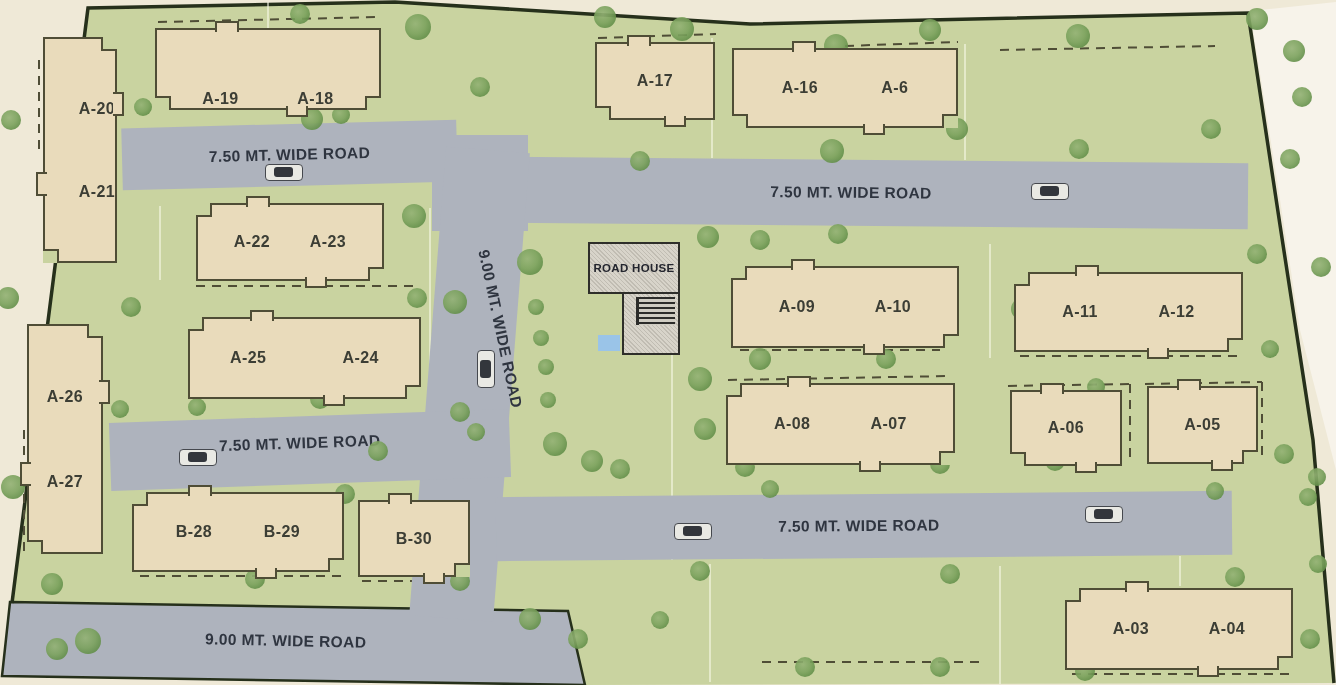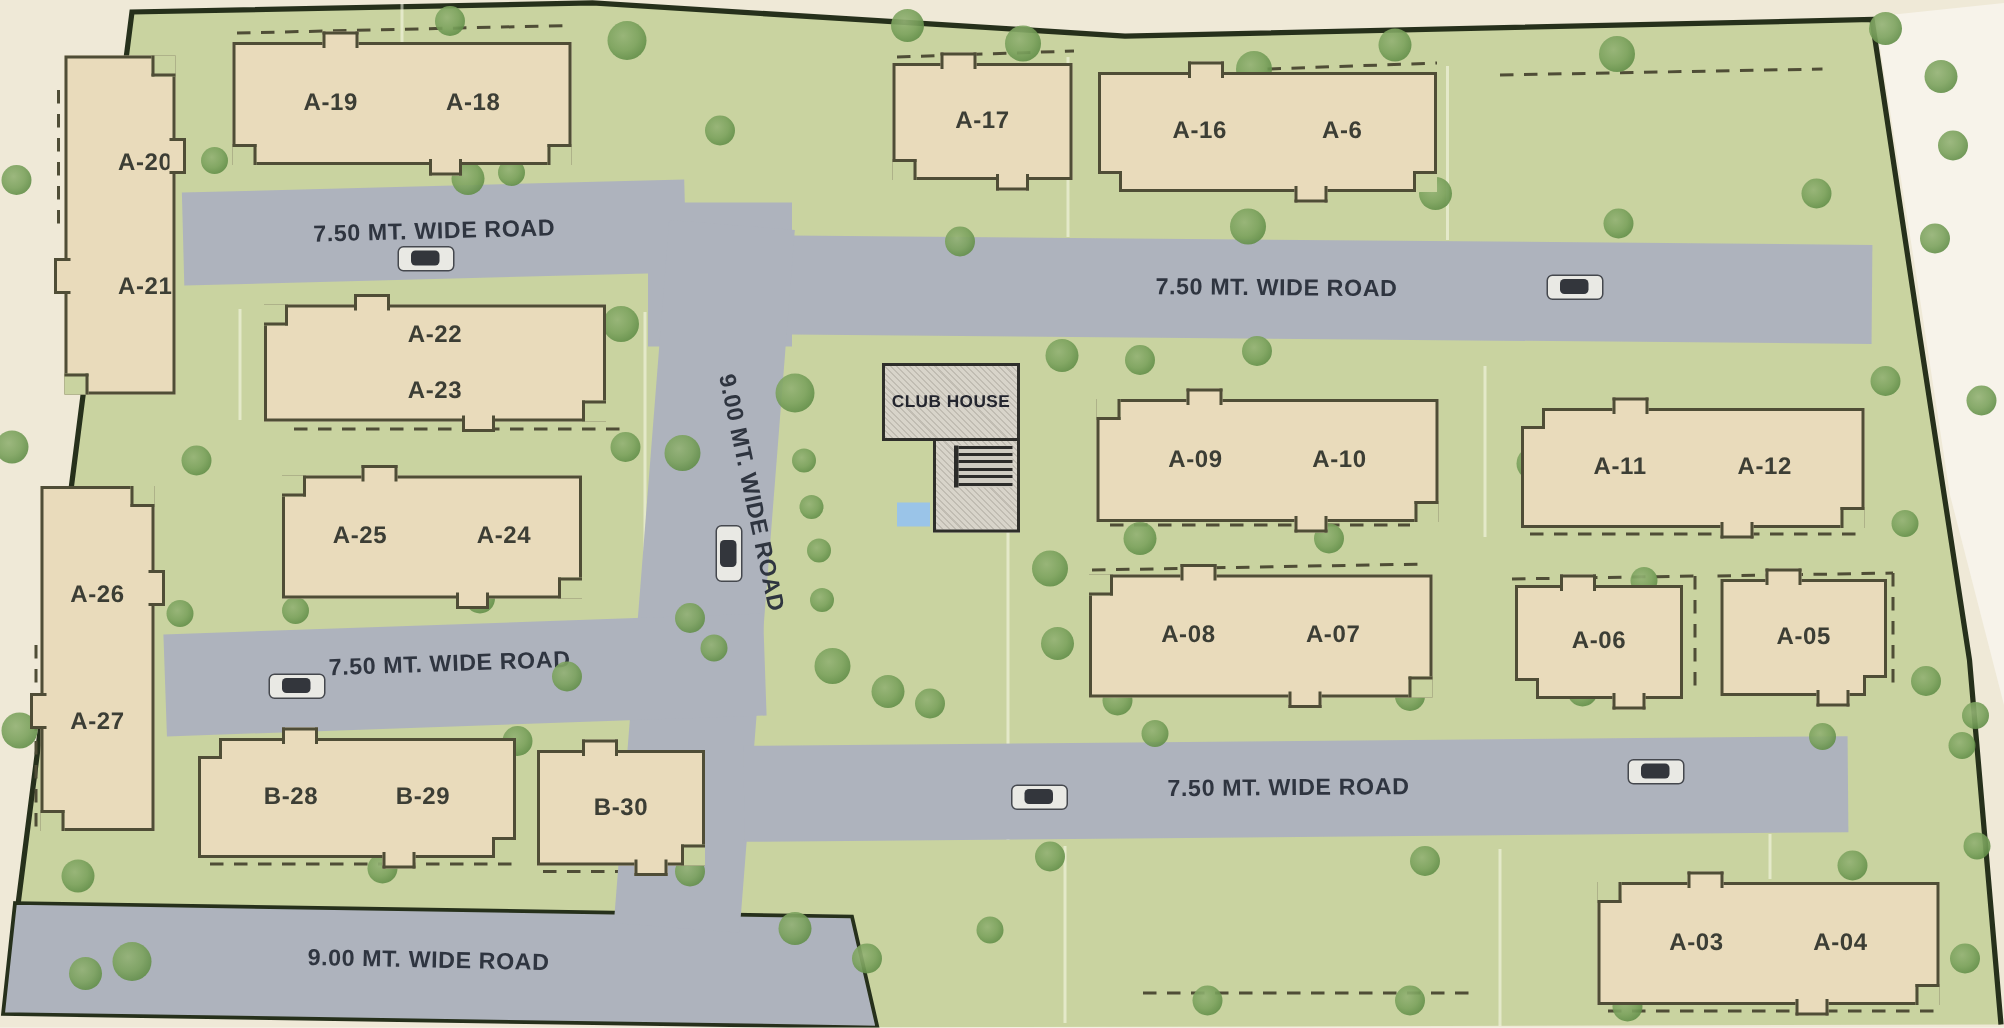--- a/index.html
+++ b/index.html
@@ -227,43 +227,43 @@
         <i></i>
       </div>
     </div>
 
   <div class="blk v" style="left:43px;top:37px;width:74px;height:226px;align-items:flex-end;">
     <span class="blbl">A-20</span>
     <span class="blbl">A-21</span>
     <i class="step tr"></i>
       <i class="step bl"></i>
   </div>
-  <div class="blk" style="left:155px;top:28px;width:226px;height:82px;">
+  <div class="blk" style="left:155px;top:28px;width:226px;height:82px;align-items:flex-end;">
     <span class="blbl">A-19</span>
     <span class="blbl">A-18</span>
     <i class="step bl"></i>
       <i class="step br"></i>
   </div>
   <div class="blk single" style="left:595px;top:42px;width:120px;height:78px;">
     <span class="blbl">A-17</span>
     <i class="step bl"></i>
   </div>
   <div class="blk" style="left:732px;top:48px;width:226px;height:80px;">
     <span class="blbl">A-16</span>
     <span class="blbl">A-6</span>
     <i class="step bl"></i>
       <i class="step br"></i>
   </div>
-  <div class="blk" style="left:176px;top:203px;width:228px;height:78px;flex-direction:column;">
+  <div class="blk" style="left:196px;top:203px;width:188px;height:78px;">
     <span class="blbl">A-22</span>
     <span class="blbl">A-23</span>
     <i class="step tl"></i>
       <i class="step br"></i>
   </div>
-  <div class="blk" style="left:188px;top:317px;width:200px;height:82px;gap:28px;">
+  <div class="blk" style="left:188px;top:317px;width:233px;height:82px;gap:28px;">
     <span class="blbl">A-25</span>
     <span class="blbl">A-24</span>
     <i class="step tl"></i>
       <i class="step br"></i>
   </div>
   <div class="blk v" style="left:27px;top:324px;width:76px;height:230px;">
     <span class="blbl">A-26</span>
     <span class="blbl">A-27</span>
     <i class="step tr"></i>
       <i class="step bl"></i>
@@ -306,21 +306,21 @@
   </div>
   <div class="blk" style="left:1065px;top:588px;width:228px;height:82px;">
     <span class="blbl">A-03</span>
     <span class="blbl">A-04</span>
     <i class="step tl"></i>
       <i class="step br"></i>
   </div>
 
   <div class="clubhouse" style="left:588px;top:242px;width:92px;height:113px;">
     <div class="ch-top">
-      <span>CLUB HOUSE</span>
+      <span>ROAD HOUSE</span>
     </div>
     <div class="ch-wing">
       <i class="ch-stripes"></i>
     </div>
     <div class="ch-pool"></div>
   </div>
 
 </div>
 
 </body></html>

